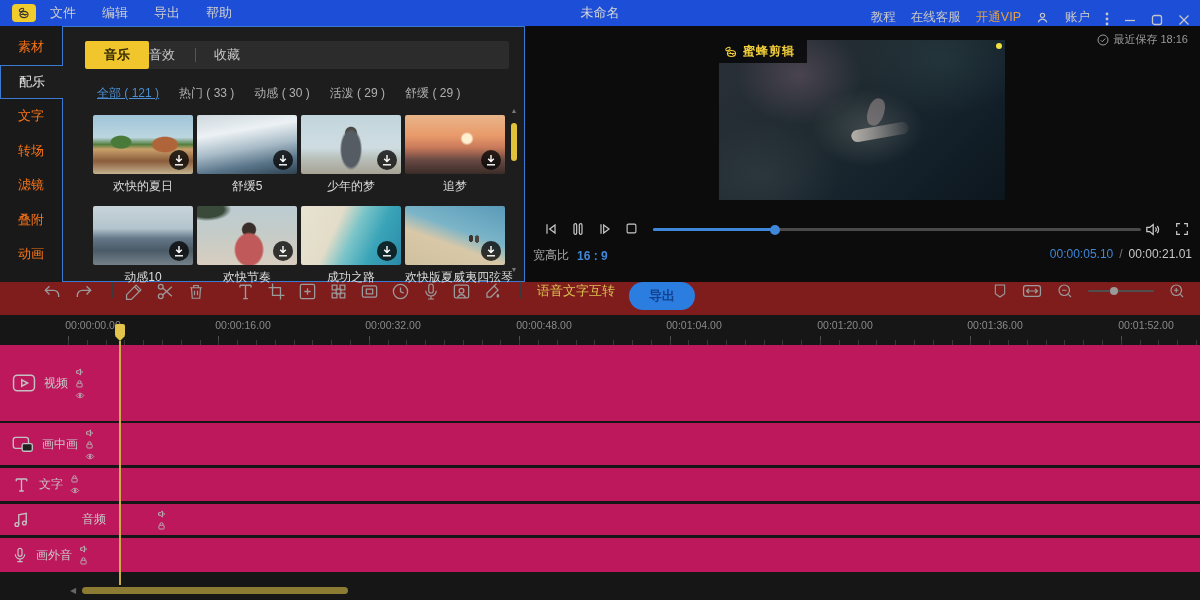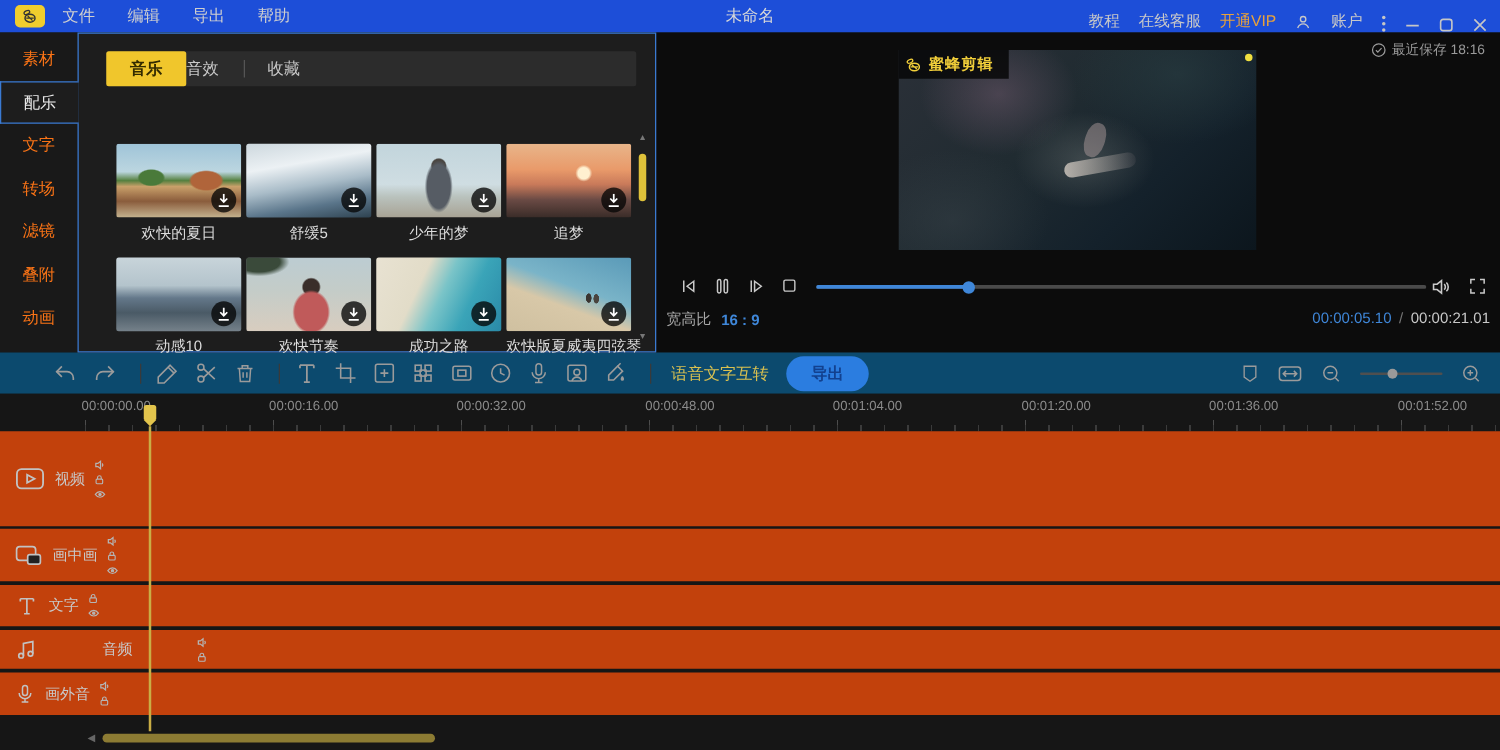--- a/index.html
+++ b/index.html
@@ -110,40 +110,40 @@
                     height:10px; border-radius:50%; background:#3f87d9; }
   .pv-right { position:absolute; right:10px; top:195px; display:flex; gap:13px; color:#c9c9c9; }
   .pv-info { position:absolute; left:8px; top:221px; font-size:12px; color:#a8a8a8;
              display:flex; gap:8px; align-items:center; }
   .aspect-val { color:#3f87d9; font-weight:bold; }
   .pv-times { position:absolute; right:8px; top:221px; font-size:12px; display:flex; gap:6px; }
   .time-cur { color:#3f87d9; } .time-sep { color:#777; } .time-tot { color:#c8c8c8; }
 
   
   #toolbar { position:absolute; left:0; top:282px; width:1200px; height:33px;
-             background:#0c4a6e; display:flex; align-items:center; padding:0 14px 0 42px; }
+             background:#7f1d1d; display:flex; align-items:flex-start; padding:0 14px 0 42px; }
   .tool { color:#9b9b9b; margin-right:12px; display:flex; align-items:center; }
   .tool-div { width:1px; height:16px; background:#3a3a3a; margin:0 12px 0 6px; }
   .speech-label { color:#d9c050; font-size:13px; margin:0 14px 0 4px; white-space:nowrap; }
   .export-btn { background:#2b7de0; color:#12418f; font-weight:bold; font-size:13px;
                 border:none; border-radius:14px; padding:5px 20px; }
   .tb-zoomgrp { margin-left:auto; display:flex; align-items:center; gap:14px; color:#9b9b9b; }
   .zoom-slider { width:66px; height:2px; background:#4f4f4f; border-radius:1px; position:relative; }
   .zoom-slider .zknob { position:absolute; left:calc(40% - 4px); top:-3px; width:8px;
                         height:8px; border-radius:50%; background:#9a9a9a; }
 
   
   #timeline { position:absolute; left:0; top:315px; width:1200px; height:285px; background:#161616; }
   .ruler-label { position:absolute; top:4px; font-size:10.5px; color:#8a8a8a;
                  transform:translateX(-50%); white-space:nowrap; }
   .ticks-minor { position:absolute; left:68px; right:0; top:25px; height:5px;
                  background:repeating-linear-gradient(90deg,#3b3b3b 0 1px,transparent 1px 18.8px); }
   .ticks-major { position:absolute; left:68px; right:0; top:21px; height:9px;
                  background:repeating-linear-gradient(90deg,#4d4d4d 0 1px,transparent 1px 150.4px); }
-  .track-row { position:absolute; left:0; width:1200px; background:#c2410c;
+  .track-row { position:absolute; left:0; width:1200px; background:#be185d;
                display:flex; align-items:center; }
   .row-video   { top:30px;  height:76px; }
   .row-pip     { top:108px; height:42px; }
   .row-text    { top:153px; height:33px; }
   .row-audio   { top:189px; height:31px;gap:44px; }
   .row-voice   { top:223px; height:34px; }
   .trk-icon { margin-left:12px; color:#c2c2c2; }
   .trk-label { margin-left:8px; font-size:12px; color:#c8c8c8; white-space:nowrap; }
   .mini-stack { margin-left:7px; display:flex; flex-direction:column; gap:2px; color:#b5b5b5; }
 
@@ -233,20 +233,27 @@
     <div class="side-item">叠附</div>
     <div class="side-item">动画</div>
   </div>
 
   <div id="music-panel">
     <div class="tabstrip">
       <div class="tab-active">音乐</div>
       <div class="tab">音效</div>
       <div class="tab-div"></div>
       <div class="tab" style="margin-left:0">收藏</div>
+    </div>
+    <div class="cats">
+      <span class="cat active">全部 ( 121 )</span>
+      <span class="cat">热门 ( 33 )</span>
+      <span class="cat">动感 ( 30 )</span>
+      <span class="cat">活泼 ( 29 )</span>
+      <span class="cat">舒缓 ( 29 )</span>
     </div>
     <div class="music-grid">
       <div class="music-item">
         <div class="thumb t1">
           <span class="dl-badge">
               <svg width="10" height="11" viewBox="0 0 10 11">
                 <path d="M5 0v6M2.2 3.8L5 6.6l2.8-2.8" stroke="#fff" stroke-width="1.4" fill="none"></path>
                 <path d="M1 9.8h8" stroke="#fff" stroke-width="1.4"></path>
               </svg>
             </span>

